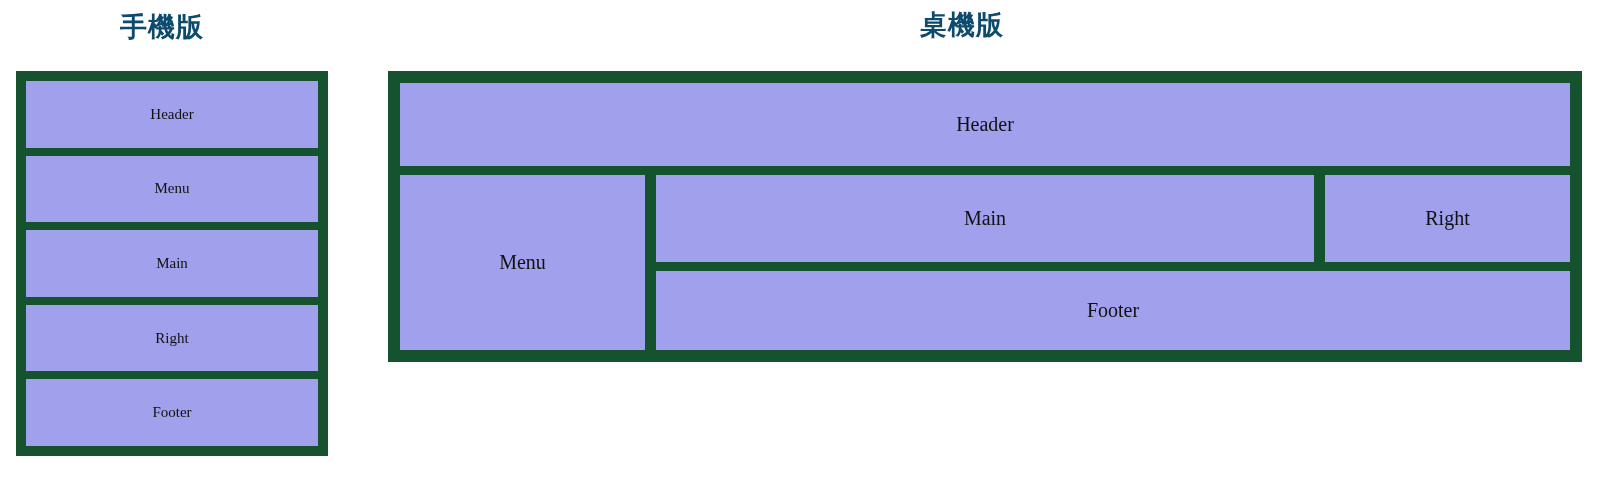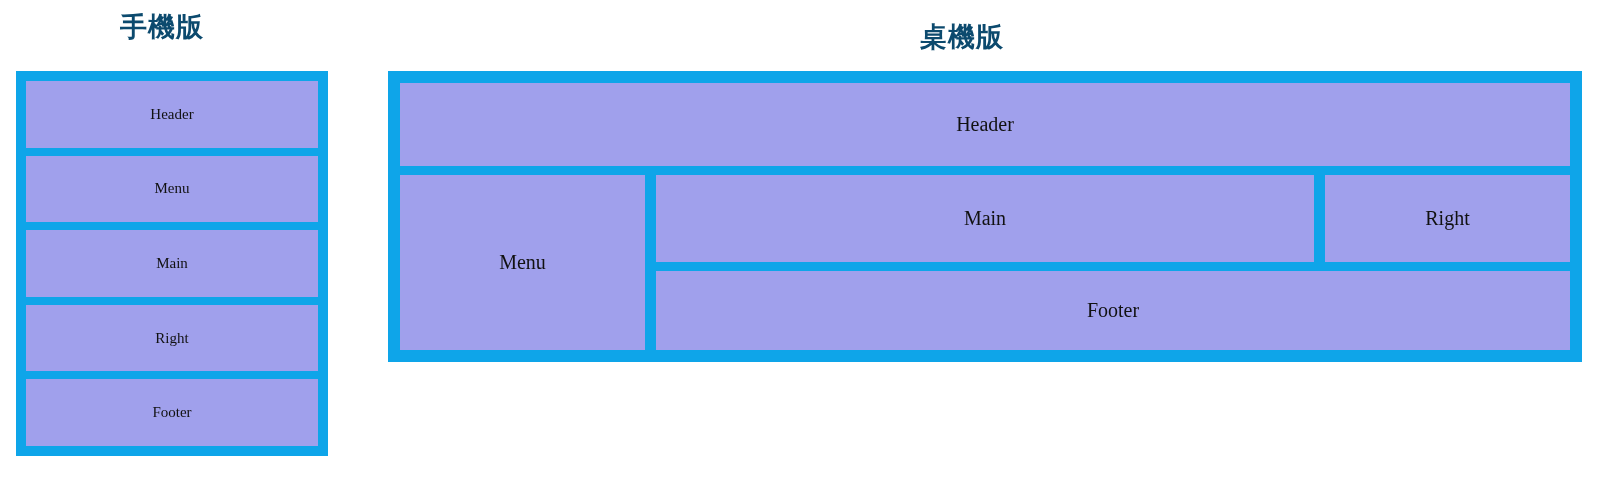--- a/index.html
+++ b/index.html
@@ -26,27 +26,27 @@
     color: #0c4a6e;
     white-space: nowrap;
     letter-spacing: 1px;
   }
   #mobile-heading {
     left: 120px;
     top: 14px;
   }
   #desktop-heading {
     left: 920px;
-    top: 24px;
+    top: 12px;
   }
 
   
   .pink-frame {
     position: absolute;
-    background: #0ea5e9;
+    background: #14532d;
     box-sizing: border-box;
   }
   .cell {
     background: #a0a0ec;
     color: #111111;
     font-family: "Liberation Serif", serif;
     display: flex;
     align-items: center;
     justify-content: center;
     box-sizing: border-box;

